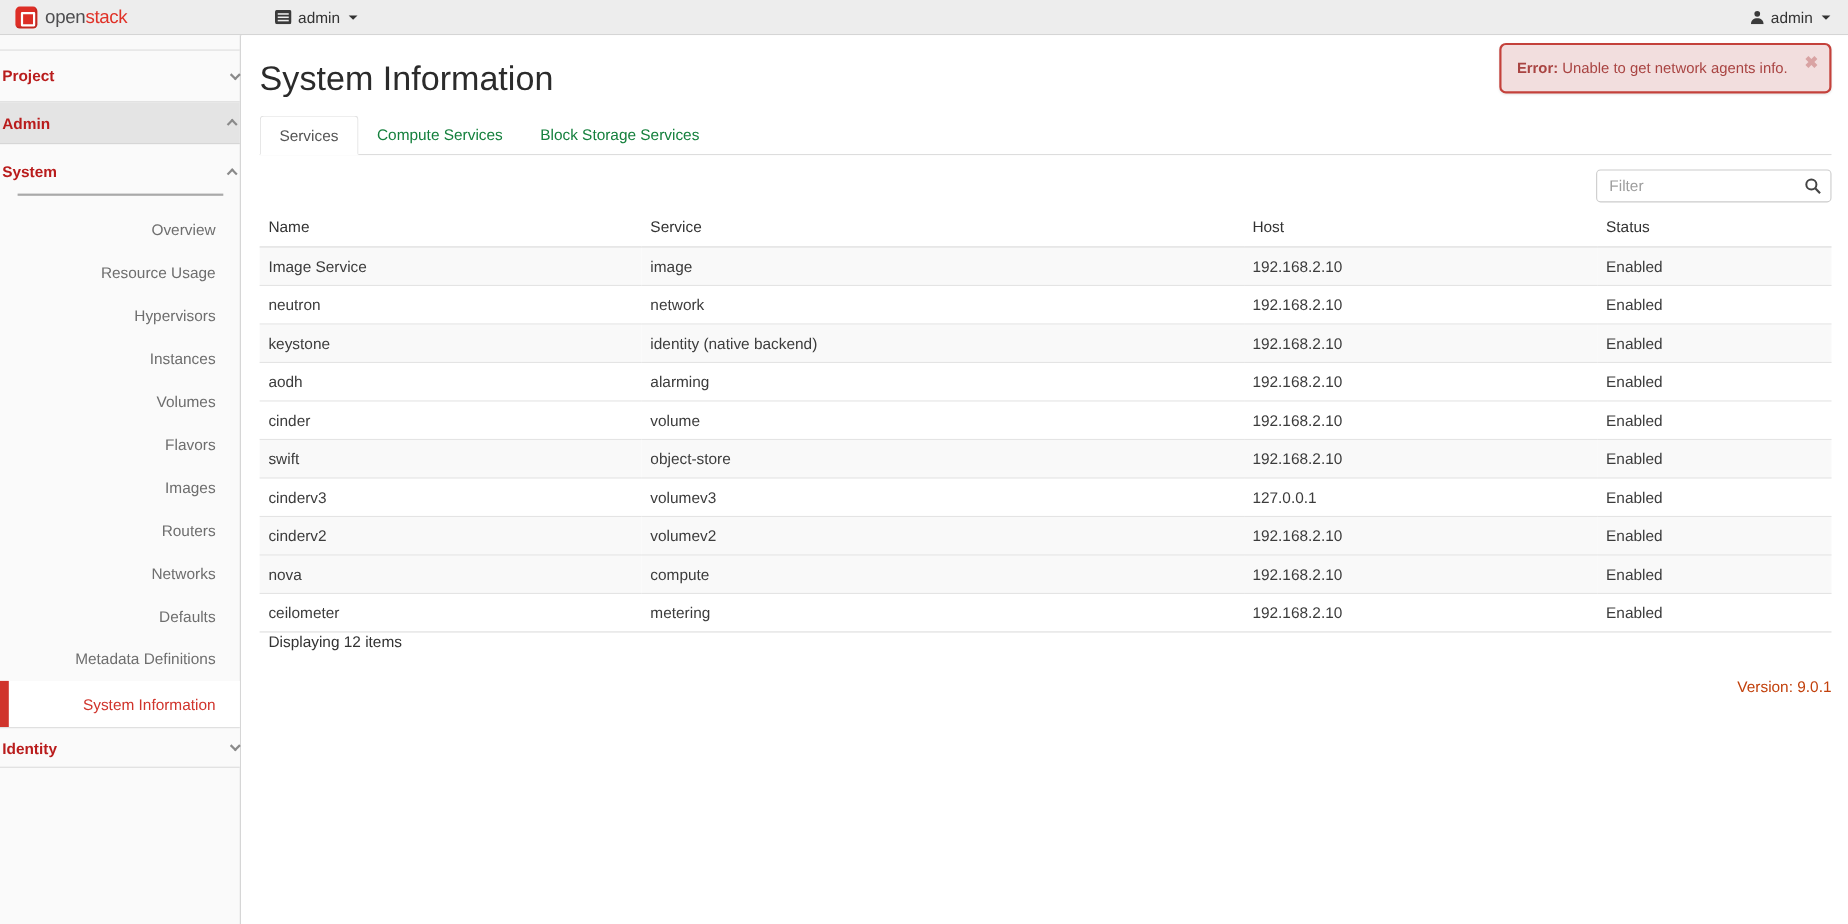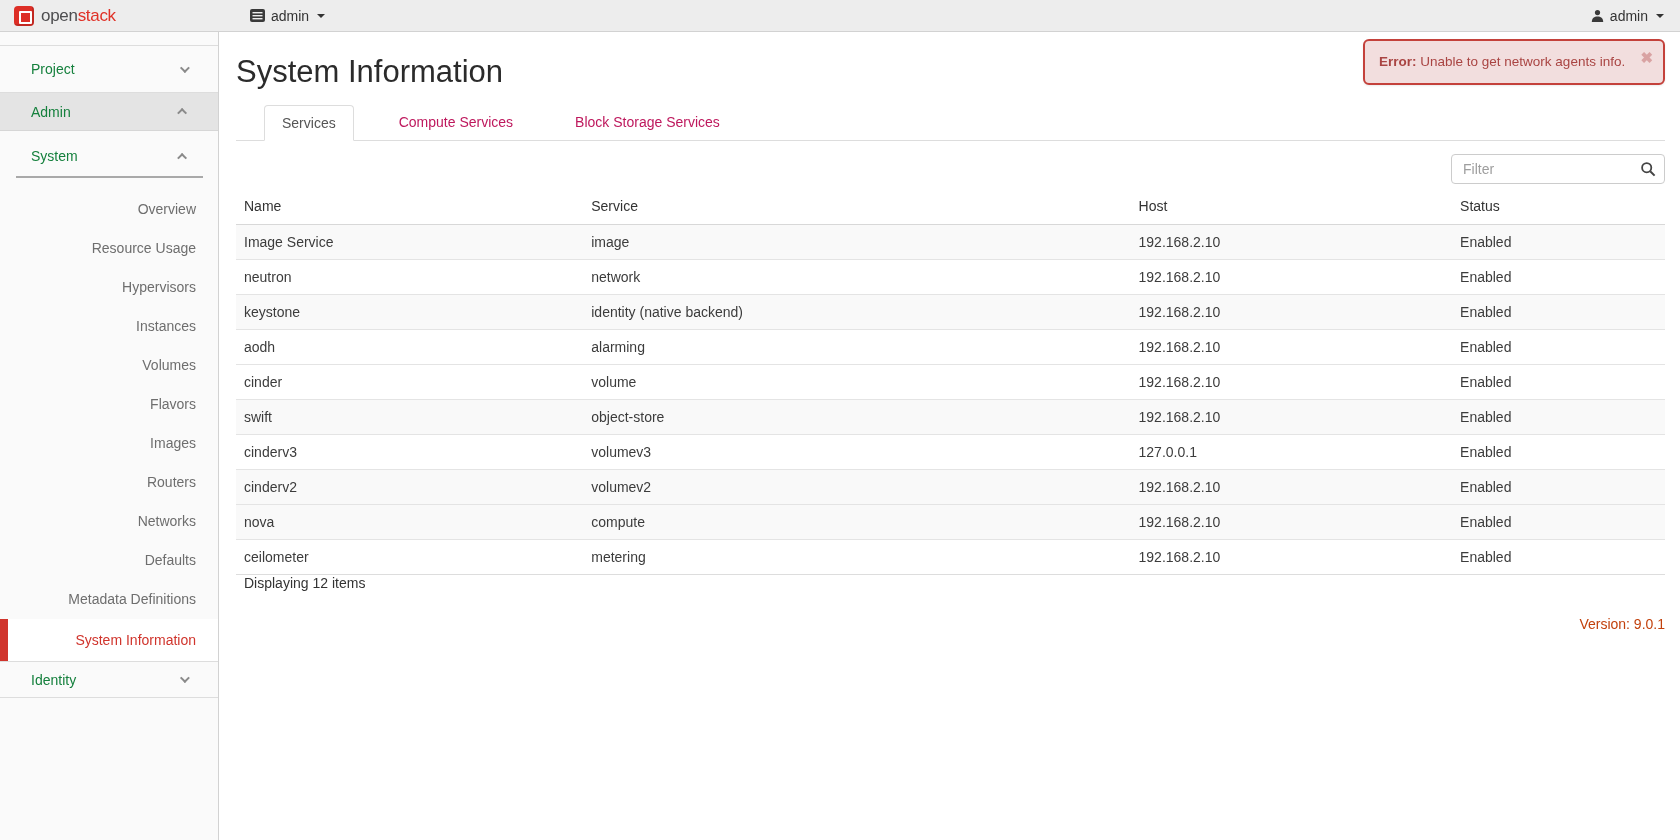--- a/index.html
+++ b/index.html
@@ -15,40 +15,40 @@
   .brand-open { color:#4e4e50; }
   .brand-stack { color:#e03127; }
   .nav-menu { display:flex; align-items:center; gap:6px; cursor:pointer; font-size:14px; color:#333; }
   .nav-project { position:absolute; left:250px; }
   .nav-user { position:absolute; right:16px; }
   .caret { display:inline-block; width:0; height:0; border-left:4px solid transparent; border-right:4px solid transparent; border-top:4px solid #333; margin-left:2px; }
 
   
   .sidebar { position:absolute; top:32px; left:0; bottom:0; width:219px; background:#fafafa; border-right:1px solid #d2d2d2; }
   .side-spacer { height:14px; border-bottom:1px solid #ddd; }
-  .side-h { display:flex; align-items:center; justify-content:space-between; padding:0 31px; font-weight:normal; color:#15803d; cursor:pointer; }
+  .side-h { display:flex; align-items:center; justify-content:space-between; padding:0 2px; font-weight:bold; color:#b91c1c; cursor:pointer; }
   .side-h-project { height:47px; border-bottom:1px solid #ddd; }
   .side-h-admin { height:38px; background:#e4e4e4; border-bottom:1px solid #d6d6d6; }
   .side-h-system { height:40px; margin-top:5px; }
   .side-h-identity { height:37px; border-top:1px solid #ddd; border-bottom:1px solid #ddd; background:#fafafa; }
   .system-underline { height:2px; background:#a9a9a9; margin:0 15px 0 16px; }
   .side-items { padding:12px 0 0 0; }
   .side-item { height:39px; line-height:39px; text-align:right; padding-right:22px; color:#6e6e6e; font-size:14px; cursor:pointer; }
   .side-item-active { height:42px; line-height:42px; background:#fff; border-left:8px solid #d0342c; color:#d0342c; text-align:right; padding-right:22px; font-size:14px; cursor:pointer; }
   .chev { display:inline-block; width:7px; height:7px; border-right:2px solid #8a8a8a; border-bottom:2px solid #8a8a8a; }
   .chev-down { transform:rotate(45deg) translateY(-2px); }
   .chev-up { transform:rotate(-135deg) translateY(-2px); }
 
   
   .main { position:absolute; top:32px; left:220px; right:0; bottom:0; background:#fff; padding:0 15px 0 16px; }
   .page-title { font-size:31px; font-weight:normal; color:#2b2b2b; margin:22px 0 15px; }
   .tabs { display:flex; border-bottom:1px solid #ddd; }
-  .tab { padding:9px 17px; font-size:14px; cursor:pointer;margin-left:28px; }
+  .tab { padding:9px 17px; font-size:14px; cursor:pointer; }
   .tab-active { border:1px solid #ddd; border-bottom:1px solid #fff; margin-bottom:-1px; border-radius:4px 4px 0 0; color:#555; background:#fff; }
-  .tab-link { color:#be185d; }
+  .tab-link { color:#15803d; }
 
   .filter-row { display:flex; justify-content:flex-end; margin-top:13px; }
   .filter-wrap { position:relative; width:214px; }
   .filter-input { width:214px; height:30px; border:1px solid #ccc; border-radius:4px; padding:0 32px 0 11px; font-size:14px; font-family:"Liberation Sans",sans-serif; color:#737373; background:#fff; }
   .filter-input::placeholder { color:#9e9e9e; }
   .filter-icon { position:absolute; right:9px; top:7px; cursor:pointer; }
 
   table.svc { width:100%; border-collapse:collapse; margin-top:6px; font-size:14px; }
   table.svc th { text-align:left; font-weight:normal; color:#333; padding:8px 10px 10px 8px; border-bottom:1px solid #d8d8d8; }
   table.svc td { padding:9px 10px 9px 8px; border-top:1px solid #e4e4e4; color:#3c3c3c; }

